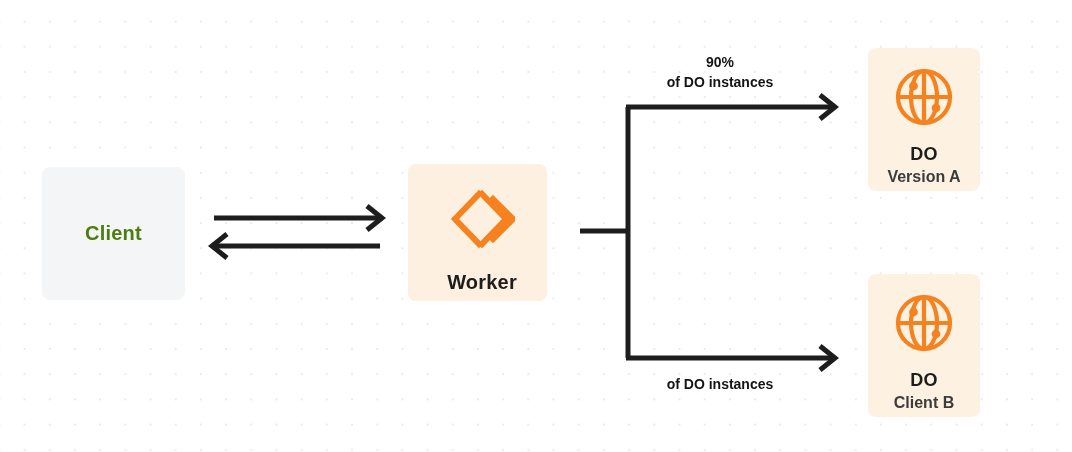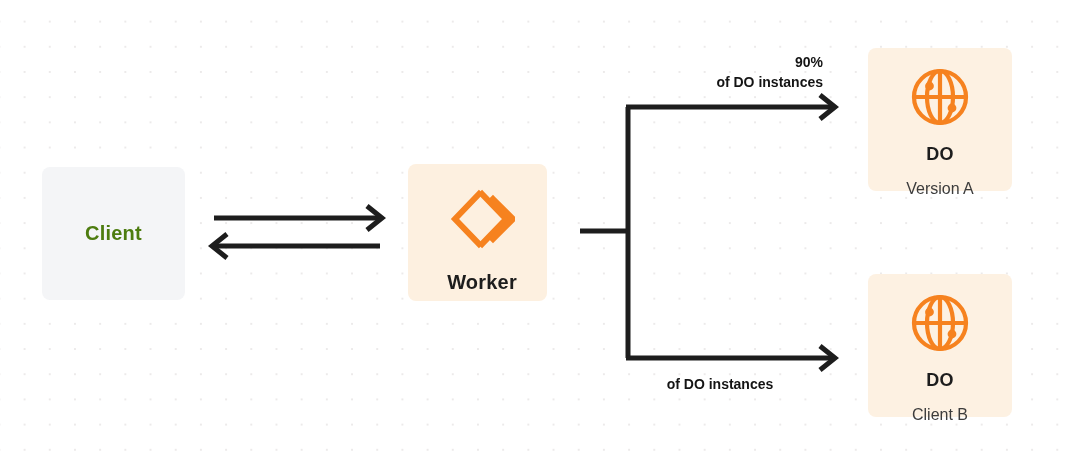--- a/index.html
+++ b/index.html
@@ -60,41 +60,41 @@
     font-size: 20px;
     font-weight: bold;
     color: #1d1d1d;
     margin-top: 15px;
     letter-spacing: 0.2px;
   }
 
   
   .do-node {
     left: 868px;
-    width: 144px;
+    width: 112px;
     height: 143px;
     background: #fdf1e2;
     justify-content: flex-start;
     padding-top: 18px;
   }
   #do-a-node { top: 48px; }
   #do-b-node { top: 274px; }
 
   .do-node .node-title {
     font-size: 18px;
     font-weight: bold;
     color: #1d1d1d;
     margin-top: 12px;
     letter-spacing: 0.2px;
   }
   .do-node .node-sub {
     font-size: 16px;
-    font-weight: normal;
+    font-weight: bold;
     color: #3c3c3c;
-    margin-top: 15px;
+    margin-top: 3px;
   }
 
   
   #wires {
     position: absolute;
     left: 0;
     top: 0;
     width: 1072px;
     height: 452px;
     pointer-events: none;
@@ -103,21 +103,21 @@
   
   .edge-label {
     position: absolute;
     text-align: center;
     font-size: 14px;
     font-weight: bold;
     color: #141414;
     line-height: 1.45;
     white-space: nowrap;
   }
-  #label-top  { left: 617px; top: 52px;  width: 206px; text-align: right; }
+  #label-top  { left: 617px; top: 52px;  width: 206px; }
   #label-bottom { left: 617px; top: 374px; width: 206px; }
 </style>
 </head>
 <body>
 
 <div id="canvas">
 
   <div class="node" id="client-node">
     <div class="node-title">Client</div>
   </div>

